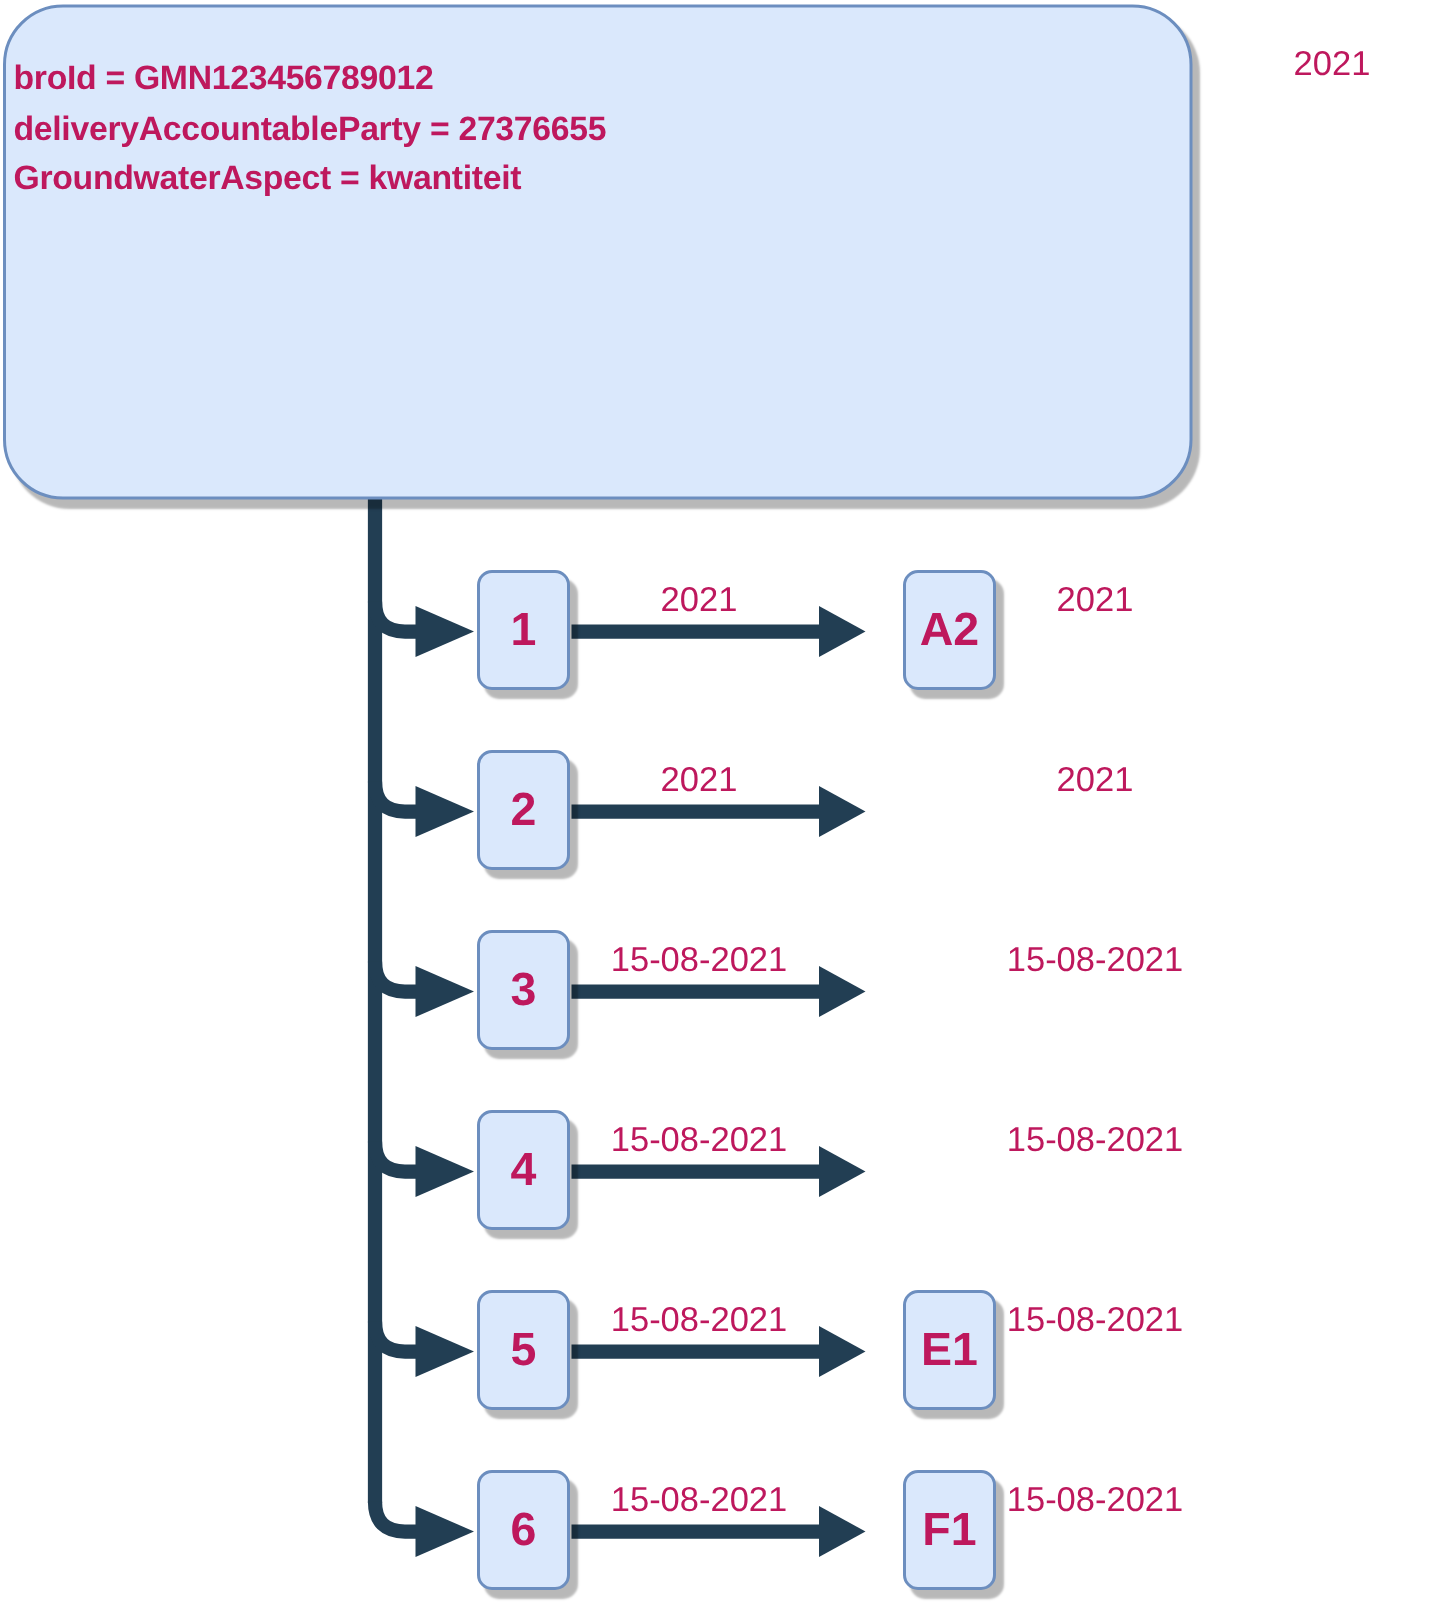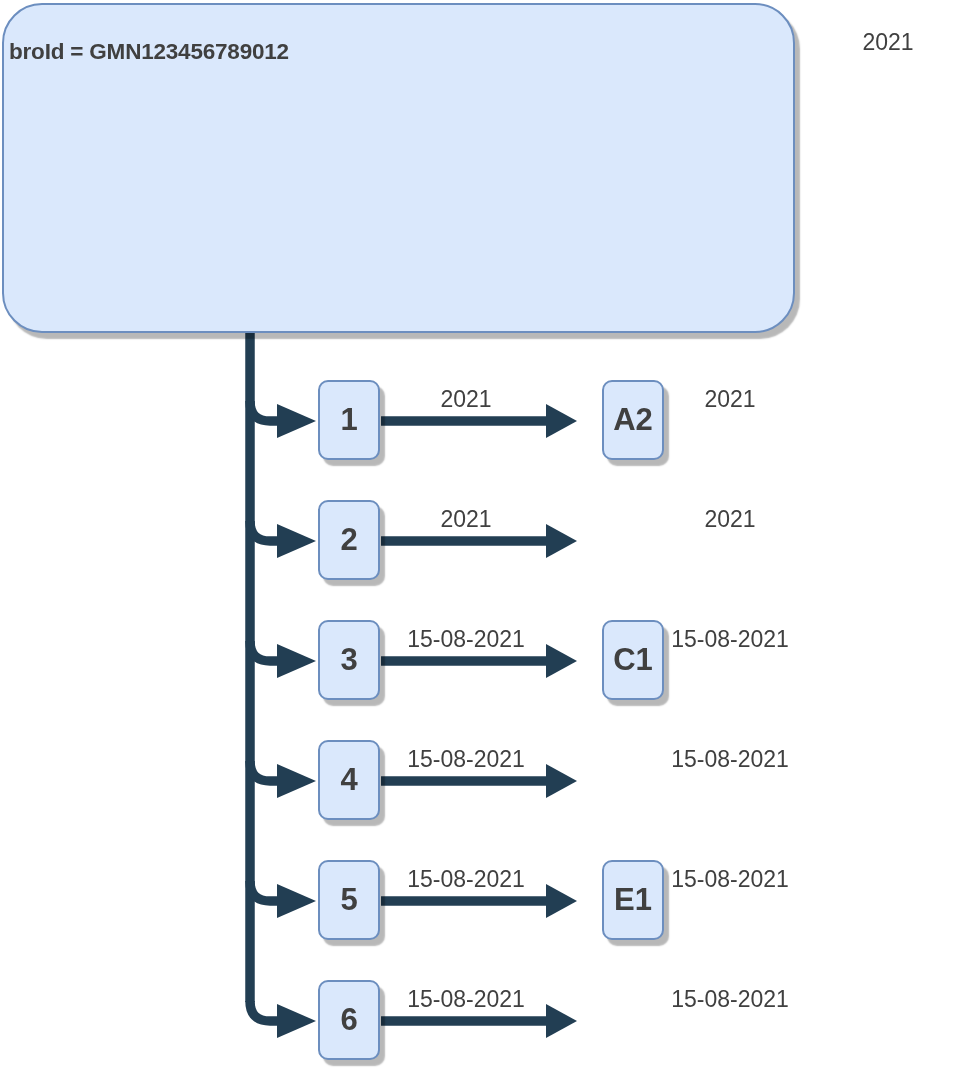--- a/index.html
+++ b/index.html
@@ -2,21 +2,21 @@
 <html style="--node-fill: #dae8fc; --node-stroke: #6c8ebf;"><head>
 <meta charset="utf-8">
 <style>
   html,body{margin:0;padding:0;background:#ffffff;}
   #canvas{
     position:relative;
     width:960px;height:1068px;
     background:#ffffff;
     overflow:hidden;
     font-family:"Liberation Sans", sans-serif;
-    color:#404040;
+    color:#be185d;
   }
   
   .gmn-box{
     position:absolute;
     left:2px; top:3px;
     width:793px; height:330px;
     box-sizing:border-box;
     background:var(--node-fill,#dae8fc);
     border:2px solid var(--node-stroke,#6c8ebf);
     border-radius:40px;
@@ -112,20 +112,22 @@
       <path d="M 381 901 H 548" fill="none" stroke="#223e53" stroke-width="9.5"></path>
       <polygon points="546,884 577,901 546,918" fill="#223e53"></polygon>
       <path d="M 250 1001 Q 250 1021 270 1021 H 278" fill="none" stroke="#223e53" stroke-width="9.5"></path>
       <polygon points="277,1004 316,1021 277,1038" fill="#223e53"></polygon>
       <path d="M 381 1021 H 548" fill="none" stroke="#223e53" stroke-width="9.5"></path>
       <polygon points="546,1004 577,1021 546,1038" fill="#223e53"></polygon>
     </svg>
 
   <div class="gmn-box">
     <div class="attr-line">broId = GMN123456789012</div>
+    <div class="attr-line">deliveryAccountableParty = 27376655</div>
+    <div class="attr-line">GroundwaterAspect = kwantiteit</div>
   </div>
 
   <div class="top-year">2021</div>
 
   <div class="row" style="top:380px">
     <div class="edge-label">2021</div>
     <div class="node num">
         <span>1</span>
       </div>
     <div class="node target">
@@ -138,23 +140,20 @@
     <div class="node num">
         <span>2</span>
       </div>
     <div class="row-date">2021</div>
   </div>
   <div class="row" style="top:620px">
     <div class="edge-label">15-08-2021</div>
     <div class="node num">
         <span>3</span>
       </div>
-    <div class="node target">
-        <span>C1</span>
-      </div>
     <div class="row-date">15-08-2021</div>
   </div>
   <div class="row" style="top:740px">
     <div class="edge-label">15-08-2021</div>
     <div class="node num">
         <span>4</span>
       </div>
     <div class="row-date">15-08-2021</div>
   </div>
   <div class="row" style="top:860px">
@@ -165,16 +164,19 @@
     <div class="node target">
         <span>E1</span>
       </div>
     <div class="row-date">15-08-2021</div>
   </div>
   <div class="row" style="top:980px">
     <div class="edge-label">15-08-2021</div>
     <div class="node num">
         <span>6</span>
       </div>
+    <div class="node target">
+        <span>F1</span>
+      </div>
     <div class="row-date">15-08-2021</div>
   </div>
 
 </div>
 
 </body></html>

